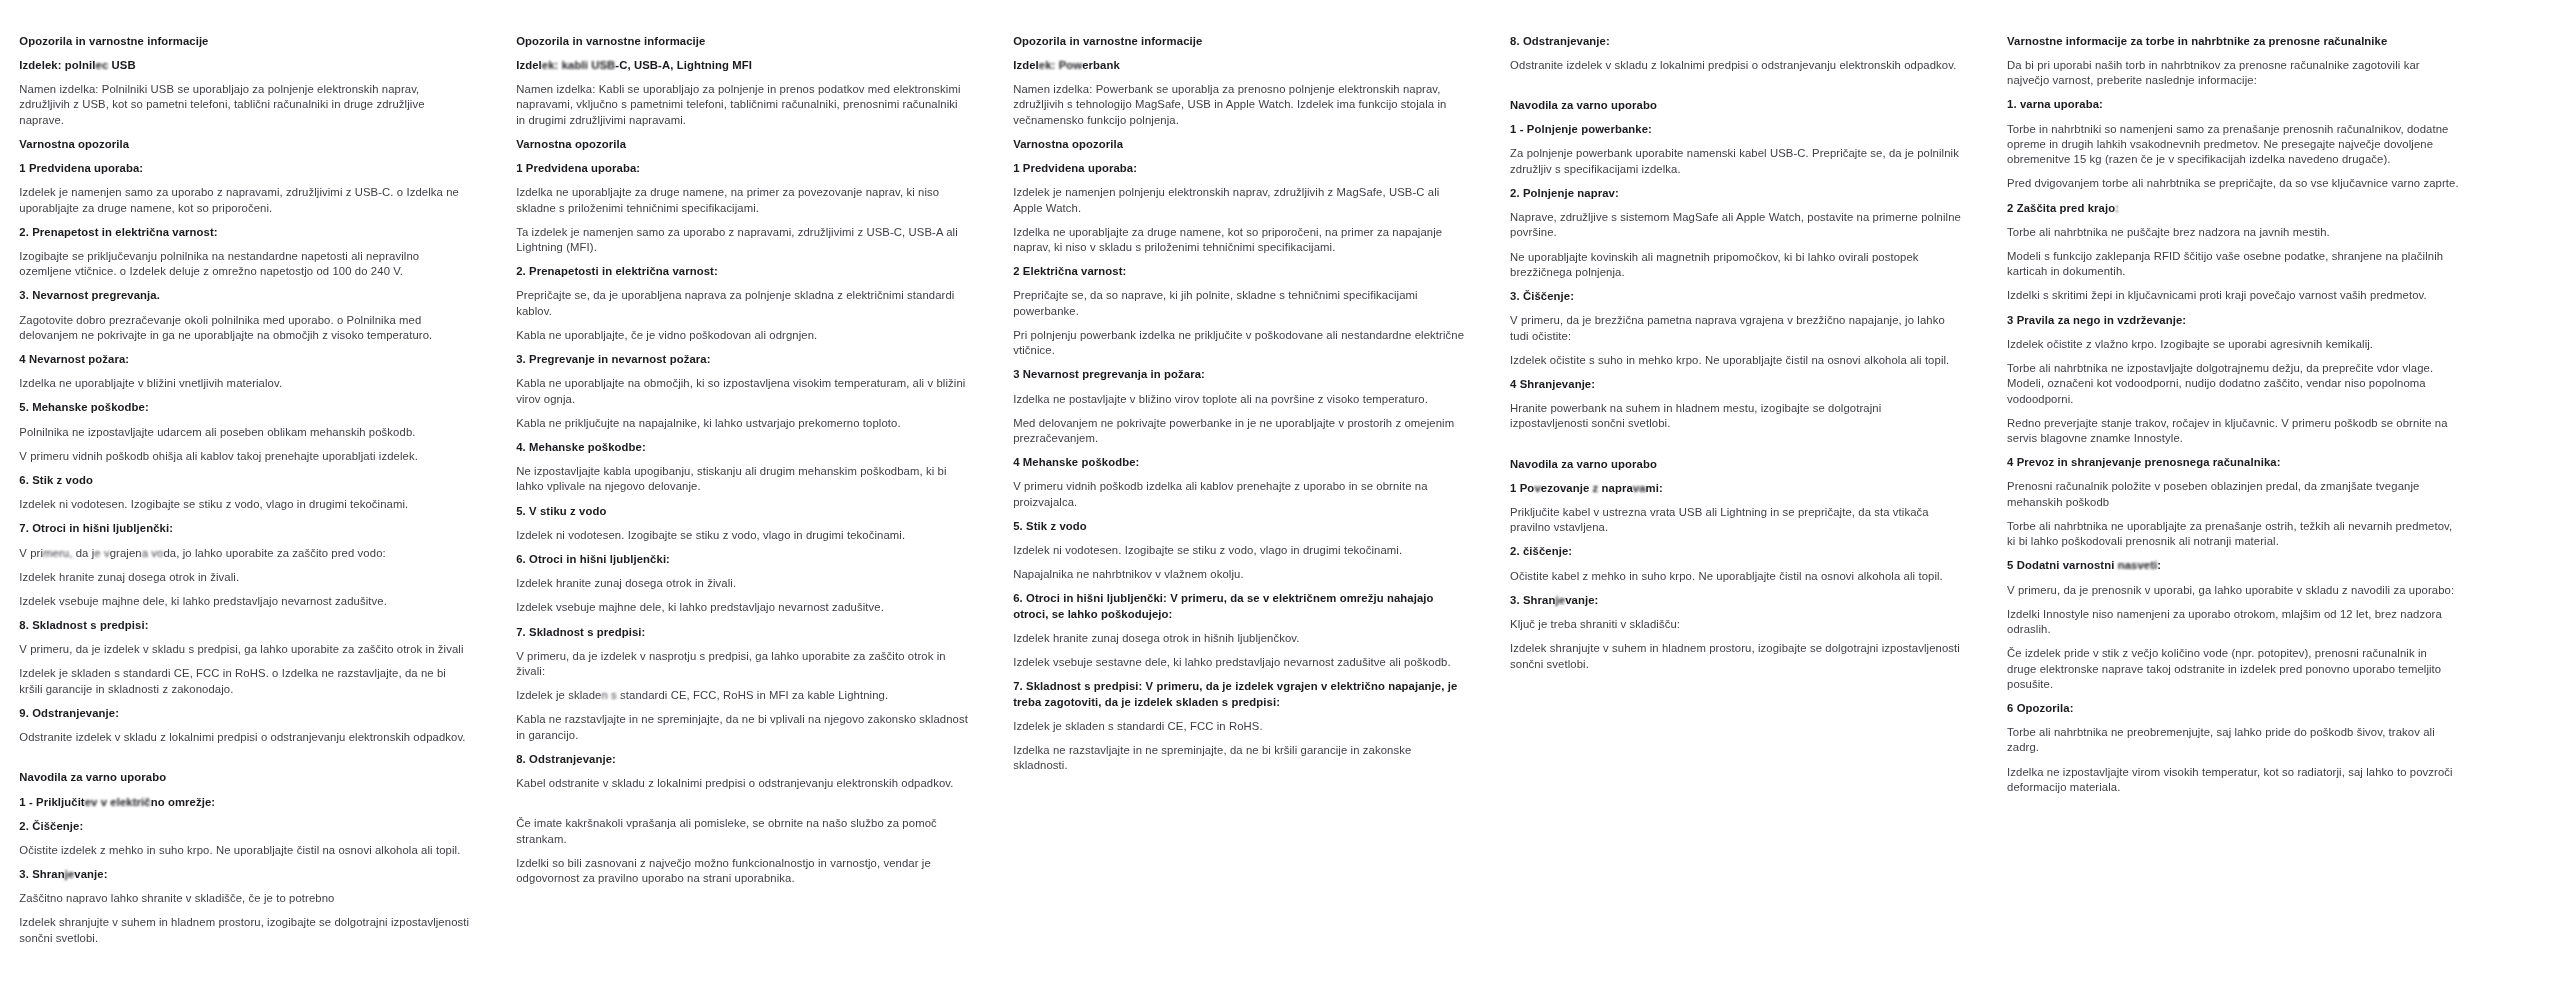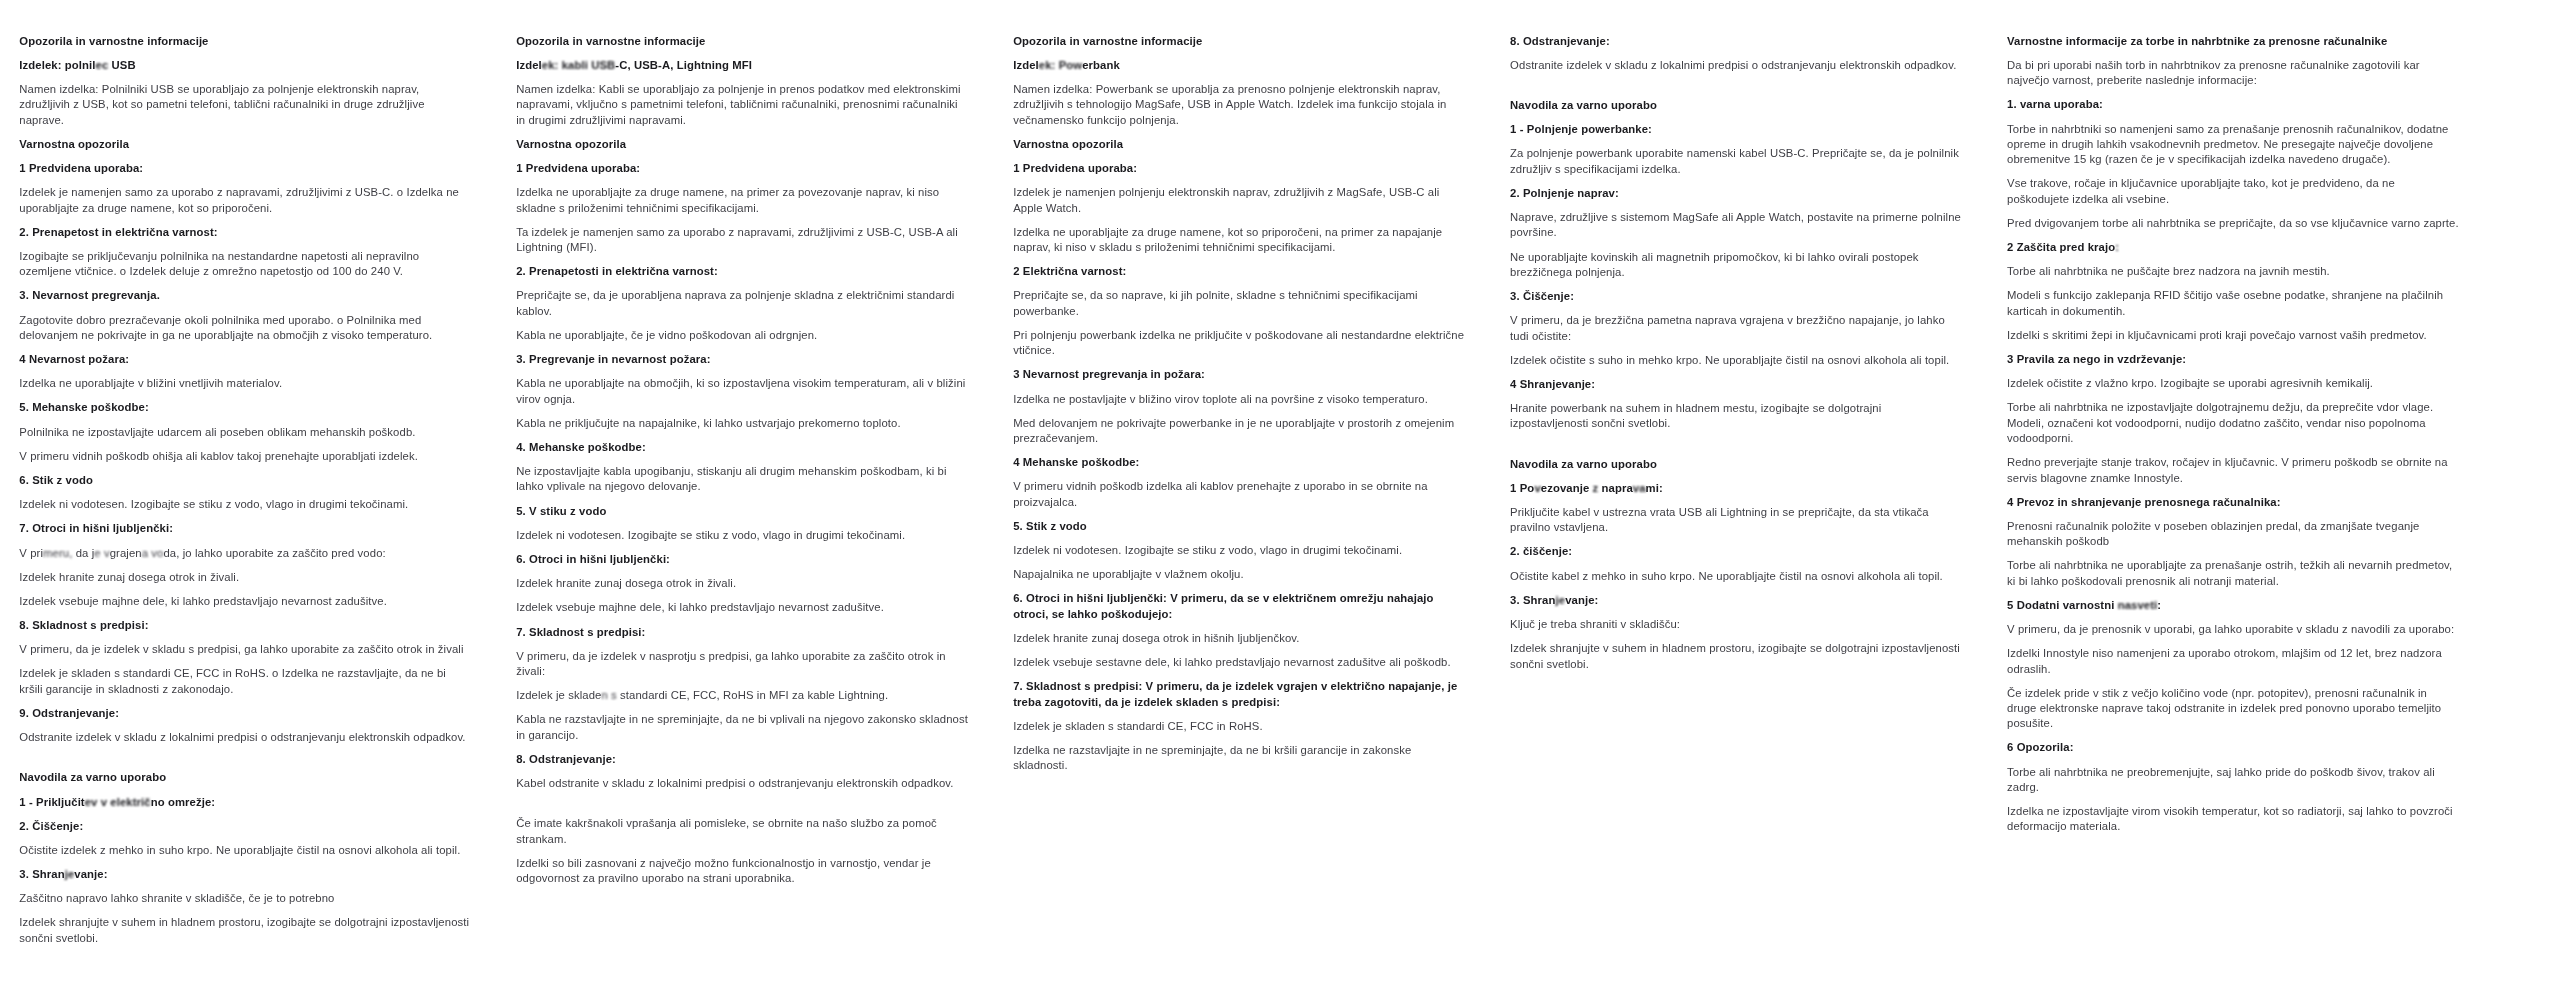--- a/index.html
+++ b/index.html
@@ -127,21 +127,21 @@
       <div class="hd"><span>2 Električna varnost:</span></div>
       <div class="para"><span>Prepričajte se, da so naprave, ki jih polnite, skladne s tehničnimi specifikacijami powerbanke.</span></div>
       <div class="para"><span>Pri polnjenju powerbank izdelka ne priključite v poškodovane ali nestandardne električne vtičnice.</span></div>
       <div class="hd"><span>3 Nevarnost pregrevanja in požara:</span></div>
       <div class="para"><span>Izdelka ne postavljajte v bližino virov toplote ali na površine z visoko temperaturo.</span></div>
       <div class="para"><span>Med delovanjem ne pokrivajte powerbanke in je ne uporabljajte v prostorih z omejenim prezračevanjem.</span></div>
       <div class="hd"><span>4 Mehanske poškodbe:</span></div>
       <div class="para"><span>V primeru vidnih poškodb izdelka ali kablov prenehajte z uporabo in se obrnite na proizvajalca.</span></div>
       <div class="hd"><span>5. Stik z vodo</span></div>
       <div class="para"><span>Izdelek ni vodotesen. Izogibajte se stiku z vodo, vlago in drugimi tekočinami.</span></div>
-      <div class="para"><span>Napajalnika ne uporabljajte v vlažnem okolju.</span></div>
+      <div class="para"><span>Napajalnika ne nahrbtnikov v vlažnem okolju.</span></div>
       <div class="hd"><span>6. Otroci in hišni ljubljenčki: V primeru, da se v električnem omrežju nahajajo otroci, se lahko poškodujejo:</span></div>
       <div class="para"><span>Izdelek hranite zunaj dosega otrok in hišnih ljubljenčkov.</span></div>
       <div class="para"><span>Izdelek vsebuje sestavne dele, ki lahko predstavljajo nevarnost zadušitve ali poškodb.</span></div>
       <div class="hd"><span>7. Skladnost s predpisi: V primeru, da je izdelek vgrajen v električno napajanje, je treba zagotoviti, da je izdelek skladen s predpisi:</span></div>
       <div class="para"><span>Izdelek je skladen s standardi CE, FCC in RoHS.</span></div>
       <div class="para"><span>Izdelka ne razstavljajte in ne spreminjajte, da ne bi kršili garancije in zakonske skladnosti.</span></div>
     </div>
   <div class="col">
       <div class="hd"><span>8. Odstranjevanje:</span></div>
       <div class="para"><span>Odstranite izdelek v skladu z lokalnimi predpisi o odstranjevanju elektronskih odpadkov.</span></div>
@@ -165,21 +165,20 @@
       <div class="para"><span>Očistite kabel z mehko in suho krpo. Ne uporabljajte čistil na osnovi alkohola ali topil.</span></div>
       <div class="hd"><span>3. Shran</span><span class="blur">je</span><span>vanje:</span></div>
       <div class="para"><span>Ključ je treba shraniti v skladišču:</span></div>
       <div class="para"><span>Izdelek shranjujte v suhem in hladnem prostoru, izogibajte se dolgotrajni izpostavljenosti sončni svetlobi.</span></div>
     </div>
   <div class="col">
       <div class="hd"><span>Varnostne informacije za torbe in nahrbtnike za prenosne računalnike</span></div>
       <div class="para"><span>Da bi pri uporabi naših torb in nahrbtnikov za prenosne računalnike zagotovili kar največjo varnost, preberite naslednje informacije:</span></div>
       <div class="hd"><span>1. varna uporaba:</span></div>
       <div class="para"><span>Torbe in nahrbtniki so namenjeni samo za prenašanje prenosnih računalnikov, dodatne opreme in drugih lahkih vsakodnevnih predmetov. Ne presegajte največje dovoljene obremenitve 15 kg (razen če je v specifikacijah izdelka navedeno drugače).</span></div>
-      <div class="para"><span>Vse trakove, ročaje in ključavnice uporabljajte tako, kot je predvideno, da ne poškodujete izdelka ali vsebine.</span></div>
       <div class="para"><span>Pred dvigovanjem torbe ali nahrbtnika se prepričajte, da so vse ključavnice varno zaprte.</span></div>
       <div class="hd"><span>2 Zaščita pred krajo</span><span class="blur">:</span></div>
       <div class="para"><span>Torbe ali nahrbtnika ne puščajte brez nadzora na javnih mestih.</span></div>
       <div class="para"><span>Modeli s funkcijo zaklepanja RFID ščitijo vaše osebne podatke, shranjene na plačilnih karticah in dokumentih.</span></div>
       <div class="para"><span>Izdelki s skritimi žepi in ključavnicami proti kraji povečajo varnost vaših predmetov.</span></div>
       <div class="hd"><span>3 Pravila za nego in vzdrževanje:</span></div>
       <div class="para"><span>Izdelek očistite z vlažno krpo. Izogibajte se uporabi agresivnih kemikalij.</span></div>
       <div class="para"><span>Torbe ali nahrbtnika ne izpostavljajte dolgotrajnemu dežju, da preprečite vdor vlage. Modeli, označeni kot vodoodporni, nudijo dodatno zaščito, vendar niso popolnoma vodoodporni.</span></div>
       <div class="para"><span>Redno preverjajte stanje trakov, ročajev in ključavnic. V primeru poškodb se obrnite na servis blagovne znamke Innostyle.</span></div>
       <div class="hd"><span>4 Prevoz in shranjevanje prenosnega računalnika:</span></div>

